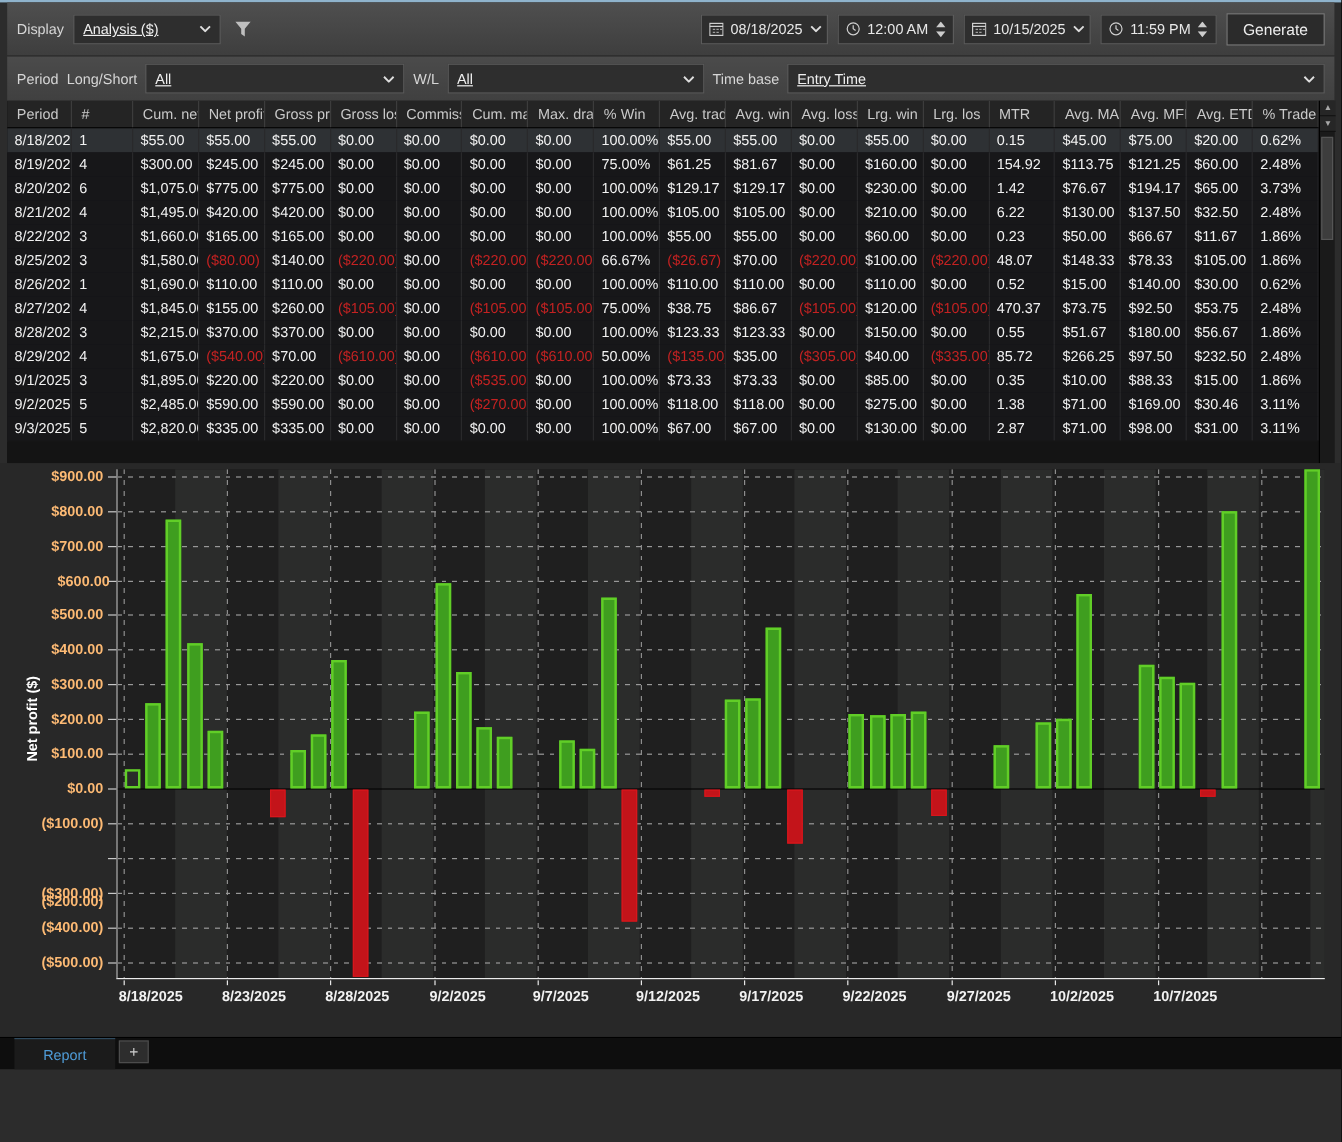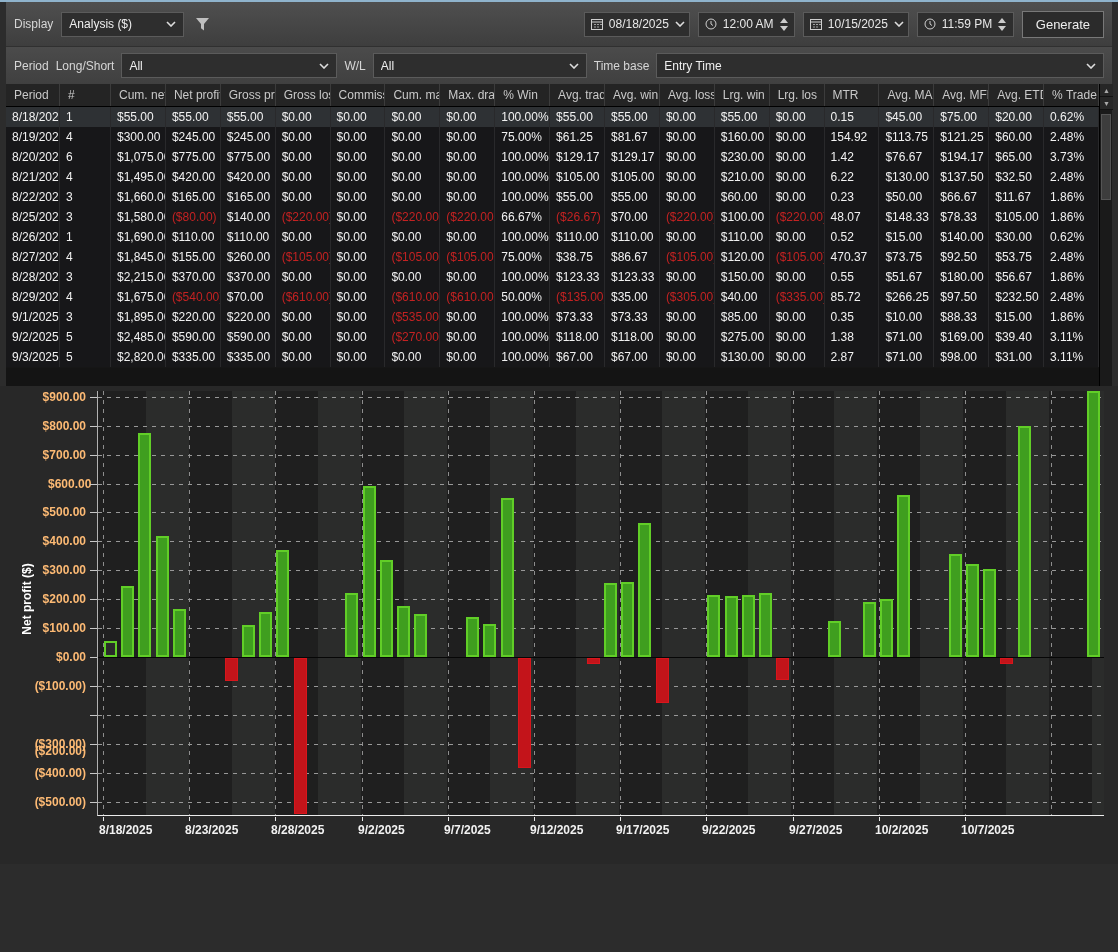--- a/index.html
+++ b/index.html
@@ -12,21 +12,21 @@
   .title-tab{background:linear-gradient(#e0511159,#0000) ,linear-gradient(#d8430c,#b93407);color:#fff;font-size:13px;padding:0 15px;display:flex;align-items:center;white-space:nowrap;}
   .tb-space{flex:1;}
   .win-btns{display:flex;align-items:center;gap:3px;padding-right:5px;}
   .wbtn{width:18px;height:16px;background:#1e1e1e;border:1px solid #7a7a7a;color:#e8e8e8;display:flex;align-items:center;justify-content:center;font-size:10px;line-height:1;cursor:default;}
   .wbtn.lnk{font-family:"Liberation Serif",serif;font-weight:bold;font-size:11px;}
   .wbtn.cls{color:#e03131;font-weight:bold;font-size:12px;}
   
   .toolbar1{height:44px;margin:0 6px;background:linear-gradient(#4f4f4f,#3e3e3e);display:flex;align-items:center;padding:0 8px;gap:8px;}
   .toolbar2{height:38px;margin:0 6px;background:linear-gradient(#4b4b4b,#404040);border-top:1px solid #303030;display:flex;align-items:center;padding:0 8px;gap:7px;}
   .lbl{color:#d6d6d6;white-space:nowrap;}
-  .select{height:25px;background:#2e2e2e;border:1px solid #5b5b5b;display:flex;align-items:center;padding:0 7px;gap:18px;color:#efefef;white-space:nowrap;}
+  .select{height:25px;background:#2e2e2e;border:1px solid #5b5b5b;display:flex;align-items:center;padding:0 7px;gap:18px;color:#efefef;white-space:nowrap;text-decoration:underline;}
   .select .val{flex:1;overflow:hidden;}
   .select.focused{border:1px solid #5e97c8;}
   .picker{height:25px;background:#2e2e2e;border:1px solid #5b5b5b;display:flex;align-items:center;padding:0 6px;gap:6px;white-space:nowrap;}
   .spin{display:flex;flex-direction:column;line-height:0;gap:3px;align-items:center;}
   .spin svg{display:block;}
   .btn{height:27px;background:#2b2b2b;border:1px solid #787878;color:#eee;padding:0 13px;font-size:13px;display:flex;align-items:center;}
   .funnel{display:flex;align-items:center;padding:0 4px;}
   
   .table-wrap{height:302px;margin:0 6px;background:#161616;position:relative;}
   .tgrid{position:absolute;left:0;top:0;right:13px;bottom:0;overflow:hidden;}
@@ -467,21 +467,21 @@
             <div class="td">$0.00</div>
             <div class="td">100.00%</div>
             <div class="td">$118.00</div>
             <div class="td">$118.00</div>
             <div class="td">$0.00</div>
             <div class="td">$275.00</div>
             <div class="td">$0.00</div>
             <div class="td">1.38</div>
             <div class="td">$71.00</div>
             <div class="td">$169.00</div>
-            <div class="td">$39.40</div>
+            <div class="td">$30.46</div>
             <div class="td">3.11%</div>
           </div>
           <div class="tr">
             <div class="td">9/3/2025</div>
             <div class="td">5</div>
             <div class="td">$2,820.00</div>
             <div class="td">$335.00</div>
             <div class="td">$335.00</div>
             <div class="td">$0.00</div>
             <div class="td">$0.00</div>
@@ -651,13 +651,17 @@
       <div class="xlab" style="left: 702px;">9/22/2025</div>
       <div class="xstub" style="left: 706px;"></div>
       <div class="xlab" style="left: 789px;">9/27/2025</div>
       <div class="xstub" style="left: 793px;"></div>
       <div class="xlab" style="left: 875px;">10/2/2025</div>
       <div class="xstub" style="left: 879px;"></div>
       <div class="xlab" style="left: 961px;">10/7/2025</div>
       <div class="xstub" style="left: 965px;"></div>
     </div>
 
+  <div class="bottombar">
+    <div class="report-tab">Report</div>
+    <div class="plus-tab">+</div>
+  </div>
 </div>
 
 </body></html>

